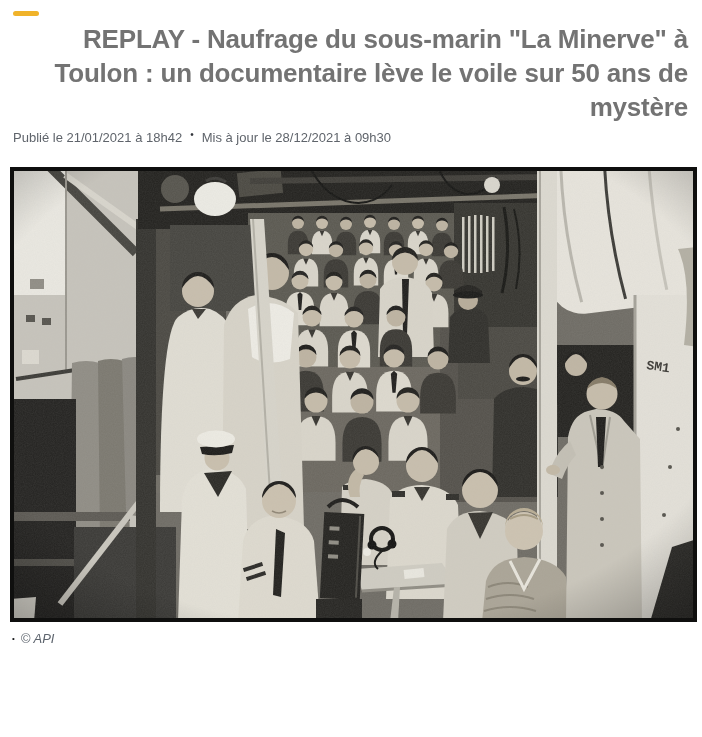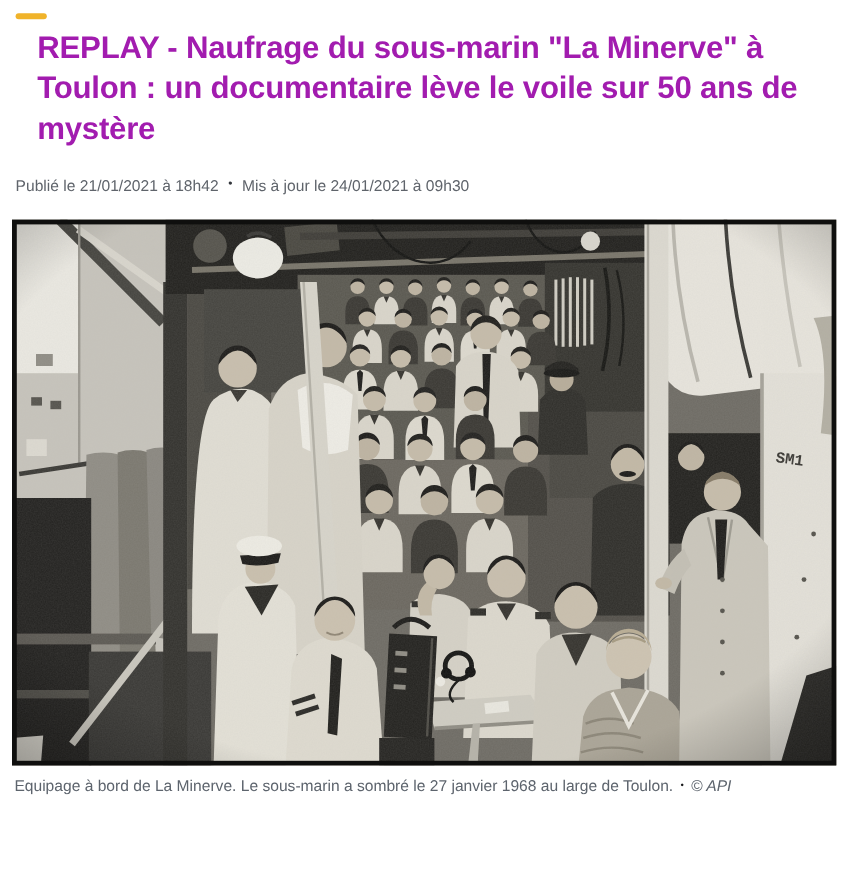--- a/index.html
+++ b/index.html
@@ -1,39 +1,39 @@
 <!DOCTYPE html>
 <html lang="fr"><head>
 <meta charset="utf-8">
 <style>
   html,body{margin:0;padding:0;background:#ffffff;}
   body{width:702px;font-family:"Liberation Sans","DejaVu Sans",sans-serif;color:#222428;}
   .content{padding:0 14px 0 13px;}
   .accent-dash{width:26px;height:5px;border-radius:3px;margin-top:11px;}
-  h1.title{font-size:26px;line-height:34px;font-weight:700;letter-spacing:-0.2px;color:#a21caf;margin:6px 0 0 18px;}
+  h1.title{font-size:26px;line-height:34px;font-weight:700;letter-spacing:-0.2px;color:#737373;margin:6px 0 0 7px;text-align:right;}
   p.standfirst{font-size:17px;line-height:26px;font-weight:400;color:#3a3b40;margin:7px 0 0 0;}
-  .dateline{margin-top:22px;font-size:13px;color:#5f646b;display:flex;align-items:center;gap:8px;height:16px;}
+  .dateline{margin-top:6px;font-size:13px;color:#5f646b;display:flex;gap:8px;height:16px;}
   .dateline .dot{font-size:10px;color:#33363c;line-height:1;}
   figure{margin:21px 0 0 10px;padding:0;width:687px;}
   .photo{width:687px;height:455px;background:#6e6b64;overflow:hidden;position:relative;}
   .photo svg{display:block;width:687px;height:455px;}
   figcaption{margin:9px 0 0 2px;font-size:13px;color:#5d646d;display:flex;align-items:center;gap:6px;}
   figcaption .capdot{font-size:8px;color:#17181a;line-height:1;}
   figcaption .credit{color:#5d646d;font-style:italic;}
 </style>
 </head>
 <body>
 
 <div class="content">
   <div class="accent-dash" style="background: rgb(240, 179, 42);"></div>
   <h1 class="title">REPLAY - Naufrage du sous-marin "La Minerve" à Toulon : un documentaire lève le voile sur 50 ans de mystère</h1>
   <div class="dateline">
     <span>Publié le 21/01/2021 à 18h42</span>
     <span class="dot">•</span>
-    <span>Mis à jour le 24/01/2021 à 09h30</span>
+    <span>Mis à jour le 28/12/2021 à 09h30</span>
   </div>
 </div>
 
 <figure>
   <div class="photo">
     <svg viewBox="0 0 687 455" role="img" aria-label="Equipage du sous-marin La Minerve réuni dans un compartiment exigu, marins debout et assis autour d'une table">
       <defs>
         <g id="mL">
           <path d="M-17,36 Q-17,13 0,13 Q17,13 17,36 L17,52 L-17,52 Z" fill="#d9d5ca"></path>
           <path d="M-4,13 L0,22 L4,13 Z" fill="#35332e"></path>
@@ -297,17 +297,16 @@
         <circle cx="592" cy="227" r="15.5" fill="#c6bcaa"></circle>
         <path d="M577,222 Q580,212 592,210 Q604,212 607,222 Q600,216 592,216 Q584,216 577,222 Z" fill="#857a66"></path>
       </g>
 
       <rect x="0" y="0" width="687" height="455" filter="url(#grain)" opacity="0.22"></rect>
       <rect x="0" y="0" width="687" height="455" fill="url(#vig)"></rect>
       <rect x="0" y="0" width="687" height="455" fill="none" stroke="#0f0f0e" stroke-width="8"></rect>
     </svg>
   </div>
   <figcaption>
-    <span>Equipage à bord de La Minerve. Le sous-marin a sombré le 27 janvier 1968 au large de Toulon.</span>
     <span class="capdot">•</span>
     <span class="credit">© API</span>
   </figcaption>
 </figure>
 
 </body></html>

